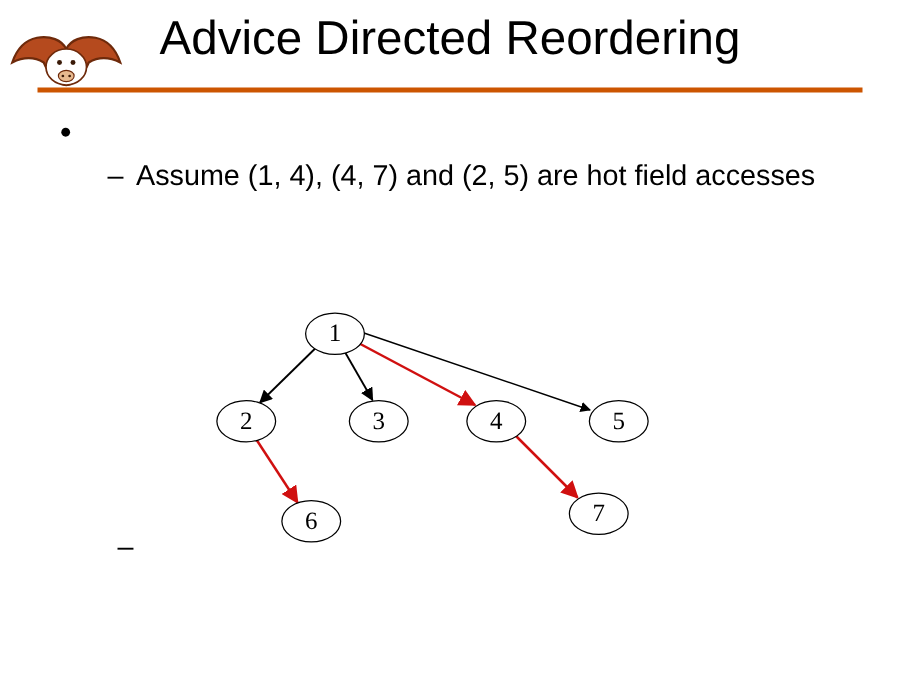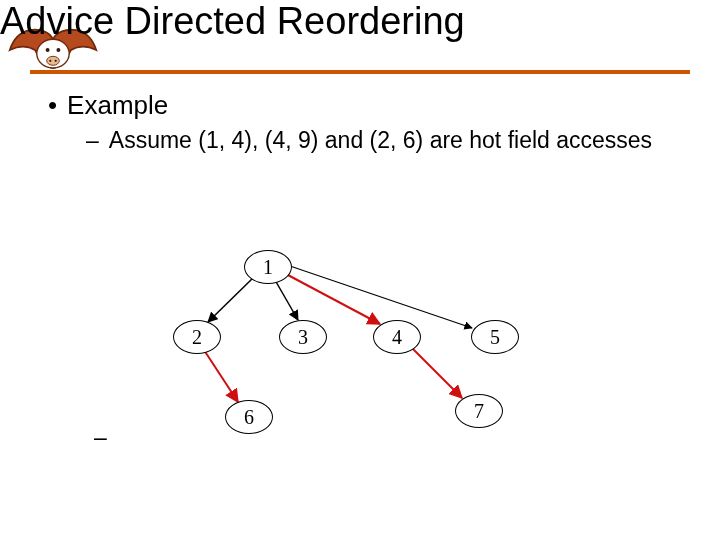--- a/index.html
+++ b/index.html
@@ -20,22 +20,23 @@
   .logo {
     position: absolute;
     left: 8px;
     top: 20px;
     width: 90px;
     height: 60px;
   }
   .title {
     position: absolute;
     left: 0;
-    top: 0;
+    top: 10px;
     width: 720px;
+    text-align: center;
     font-size: 38px;
     font-weight: 400;
   }
   .rule {
     position: absolute;
     left: 30px;
     top: 70px;
     width: 660px;
     height: 4px;
     background: #cc5500;
@@ -125,25 +126,24 @@
       <circle cx="53" cy="42" r="1.2" fill="#3a1a08"></circle>
     </svg>
   </div>
 
   <div class="title">Advice Directed Reordering</div>
   <div class="rule"></div>
 
   <div class="body">
     <div class="bullet-row">
       <span class="bullet-dot">•</span>
-      <span>Example</span>
     </div>
     <div class="bullet-row sub">
       <span class="dash">–</span>
-      <span>Assume (1, 4), (4, 9) and (2, 6) are hot field accesses</span>
+      <span>Assume (1, 4), (4, 7) and (2, 5) are hot field accesses</span>
     </div>
   </div>
 
   <div class="diagram">
     <svg class="edges">
       <defs>
         <marker id="arrB" viewBox="0 0 10 10" refX="9" refY="5" markerWidth="7" markerHeight="7" orient="auto-start-reverse">
           <path d="M 0 0 L 10 5 L 0 10 z" fill="#000"></path>
         </marker>
         <marker id="arrR" viewBox="0 0 10 10" refX="9" refY="5" markerWidth="7" markerHeight="7" orient="auto-start-reverse">

